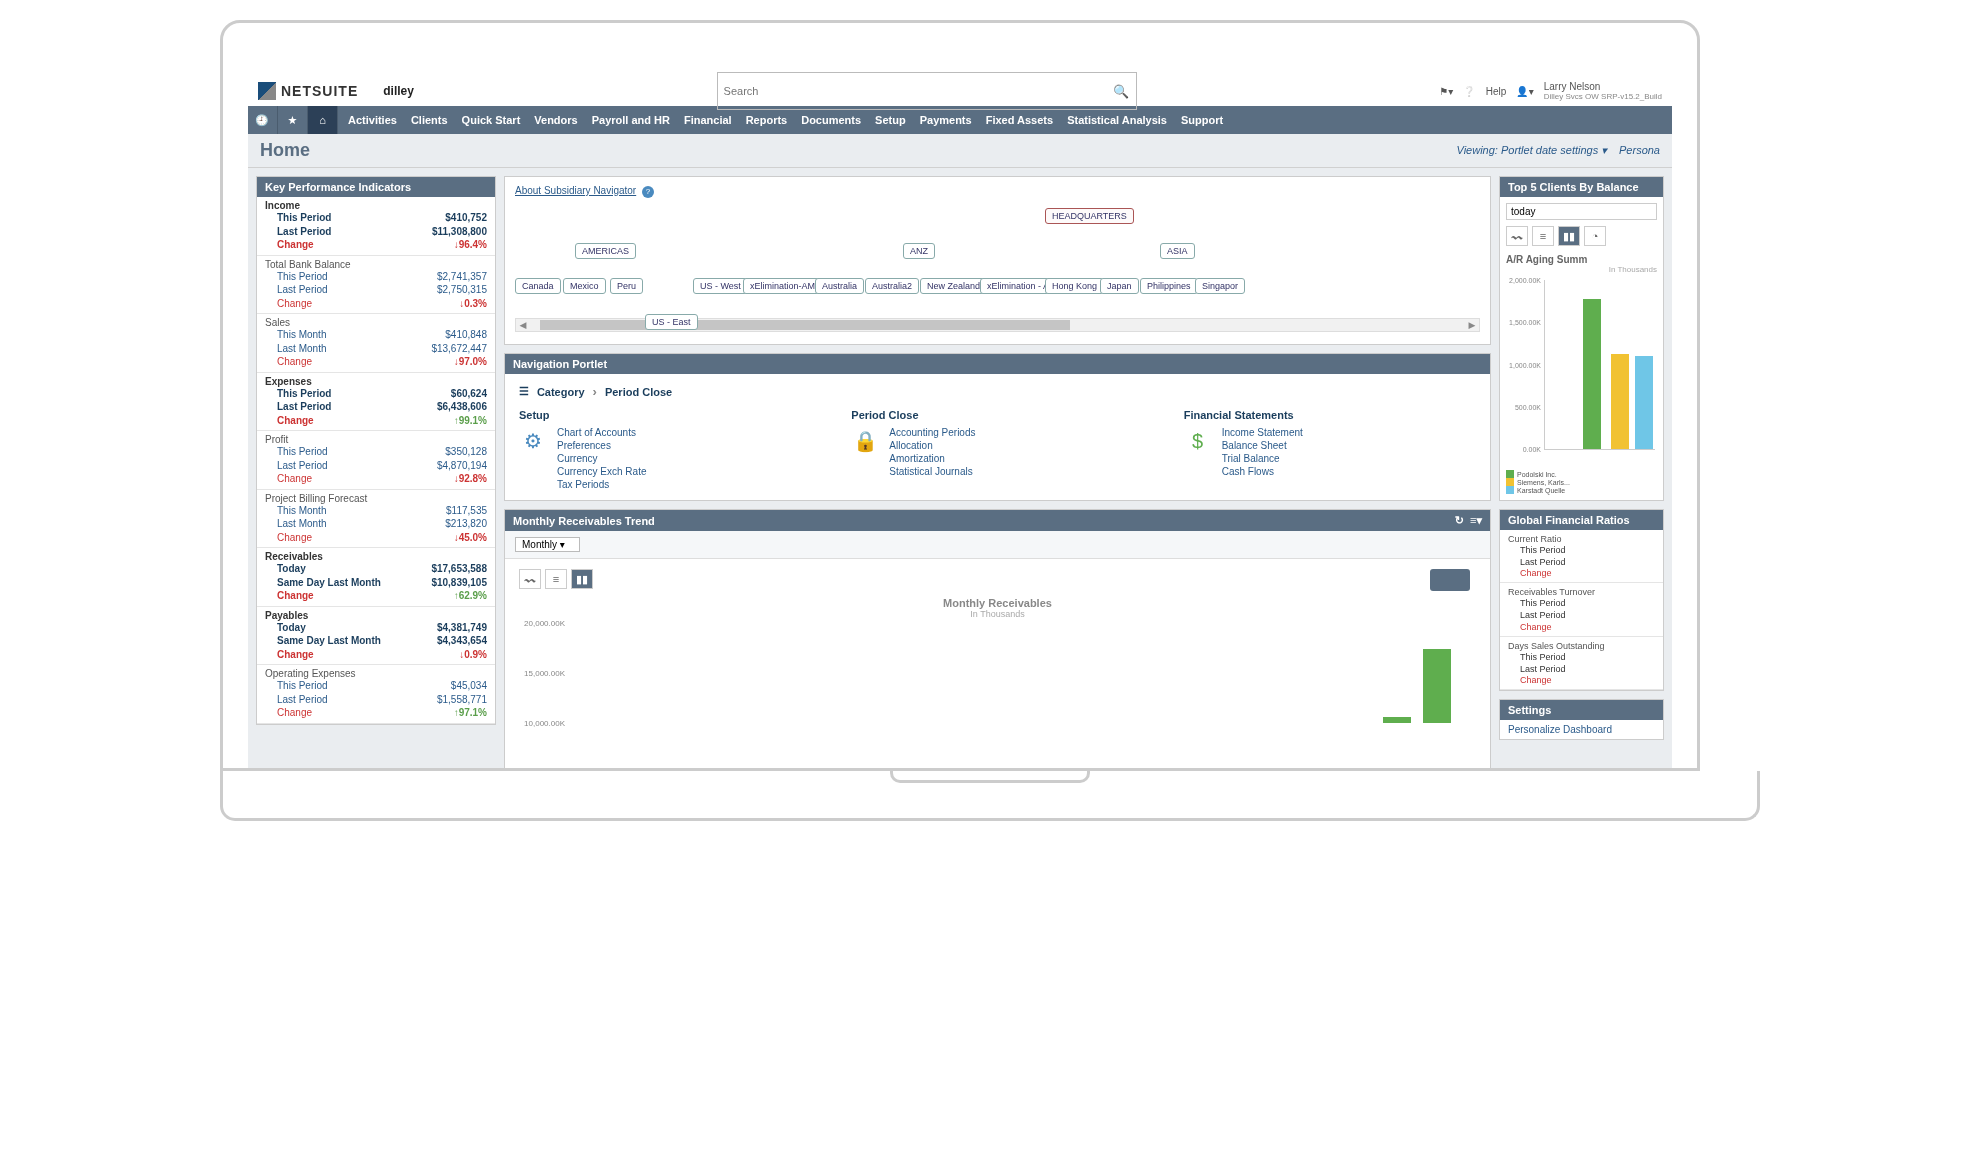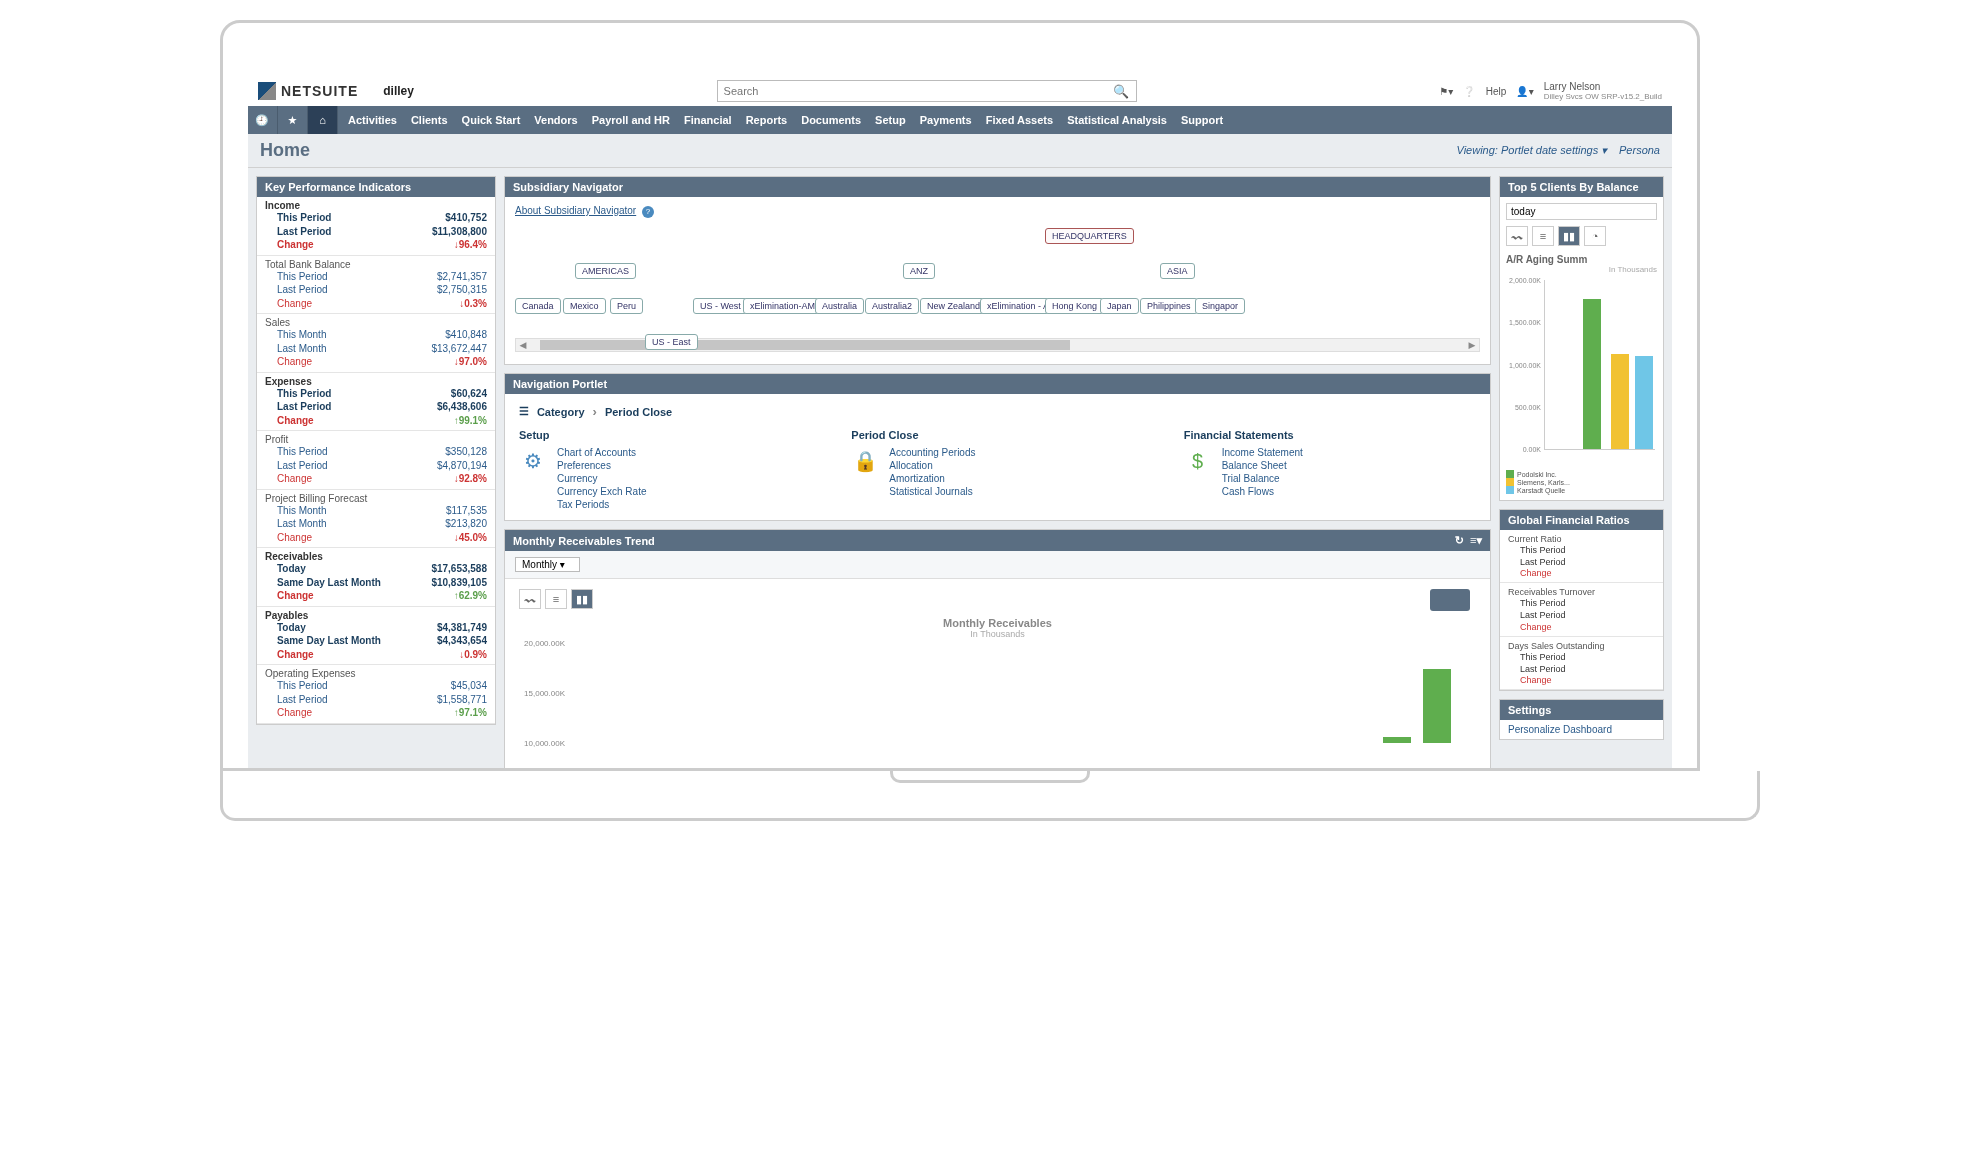--- a/index.html
+++ b/index.html
@@ -7,21 +7,21 @@
 .laptop { width: 1480px; border: 3px solid #ccc; border-radius: 20px 20px 0 0; padding: 25px 25px 0 25px; position: relative; }
 .laptop-base { width: 1540px; height: 50px; border: 3px solid #ccc; border-top: none; border-radius: 0 0 15px 15px; margin: 0 auto; position: relative; }
 .laptop-notch { width: 200px; height: 15px; border: 3px solid #ccc; border-top: none; border-radius: 0 0 10px 10px; position: absolute; top: -3px; left: 50%; transform: translateX(-50%); }
 .screen { width: 100%; height: 720px; overflow: hidden; background: #fff; }
 
 .topbar { display: flex; align-items: center; height: 30px; padding: 0 10px; gap: 25px; margin-top: 28px; }
 .logo-ns { display: flex; align-items: center; gap: 5px; font-weight: bold; font-size: 14px; letter-spacing: 1px; color: #333; }
 .logo-ns-icon { width: 18px; height: 18px; background: linear-gradient(135deg, #1a4d7a 50%, #888 50%); }
 .logo-dilley { font-size: 12px; font-weight: bold; color: #222; }
 .search-wrap { flex: 1; display: flex; justify-content: center; }
-.search-box { width: 420px; height: 22px; border: 1px solid #bbb; display: flex; align-items: center; padding: 0 6px; }
+.search-box { width: 420px; height: 38px; border: 1px solid #bbb; display: flex; align-items: center; padding: 0 6px; }
 .search-box input { flex: 1; border: none; outline: none; font-size: 11px; }
 .search-icon { color: #666; font-size: 13px; }
 .top-right { display: flex; align-items: center; gap: 10px; font-size: 10px; color: #555; }
 .help-link { color: #555; }
 .user-info { display: flex; align-items: center; gap: 5px; }
 .user-name { font-size: 10px; }
 .user-role { font-size: 8px; color: #888; }
 
 .navbar { background: #5a6e82; color: #fff; height: 28px; display: flex; align-items: center; font-size: 11px; }
 .nav-icon-cell { width: 30px; height: 28px; display: flex; align-items: center; justify-content: center; border-right: 1px solid #4a5c6e; }
@@ -324,21 +324,20 @@
                     <span class="kpi-change-val up">↑97.1%</span>
                   </div>
                 </div>
               </div>
     </div>
   </div>
 
   <div class="col-mid">
 
     <div class="portlet">
-      <div class="portlet-header">Subsidiary Navigator</div>
       <div class="subnav-body">
         <span class="about-link">About Subsidiary Navigator</span>
         <span class="qmark">?</span>
         <div class="org-chart" id="org-chart">
                   <div class="org-node hq" style="left: 530px; top: 0px;">HEADQUARTERS</div>
                   <div class="org-node" style="left: 60px; top: 35px;">AMERICAS</div>
                   <div class="org-node" style="left: 388px; top: 35px;">ANZ</div>
                   <div class="org-node" style="left: 645px; top: 35px;">ASIA</div>
                   <div class="org-node" style="left: 0px; top: 70px;">Canada</div>
                   <div class="org-node" style="left: 48px; top: 70px;">Mexico</div>

